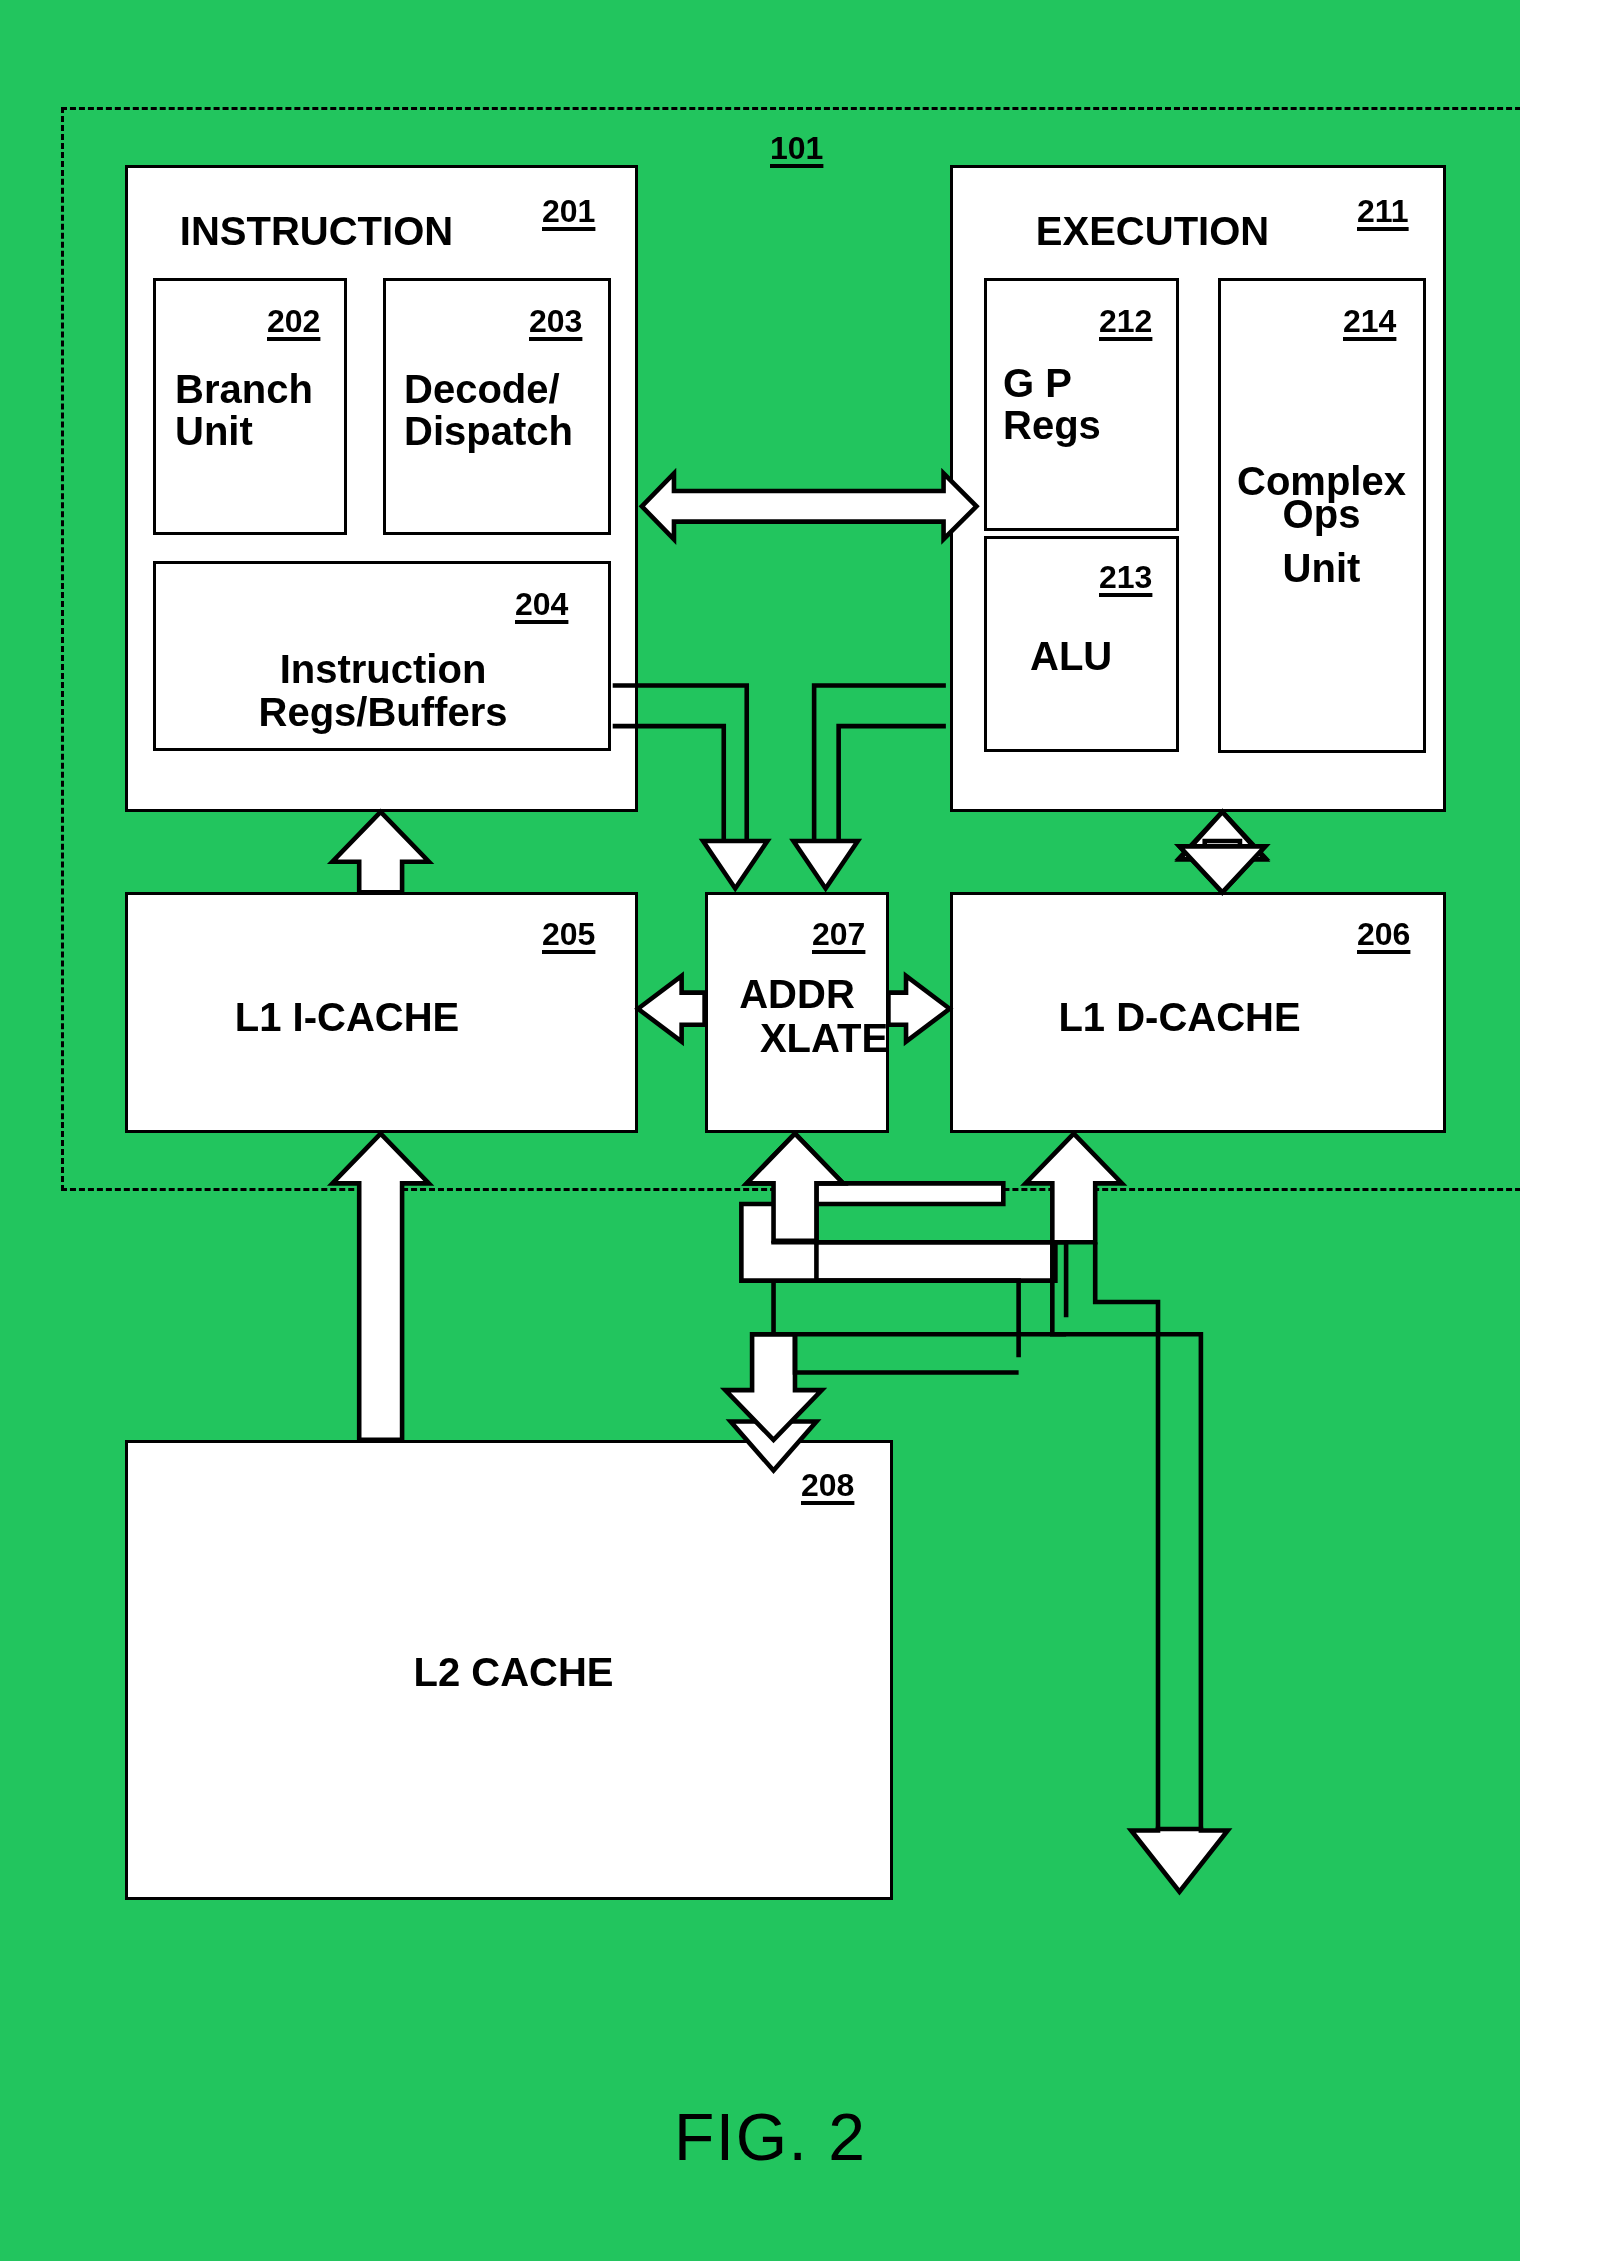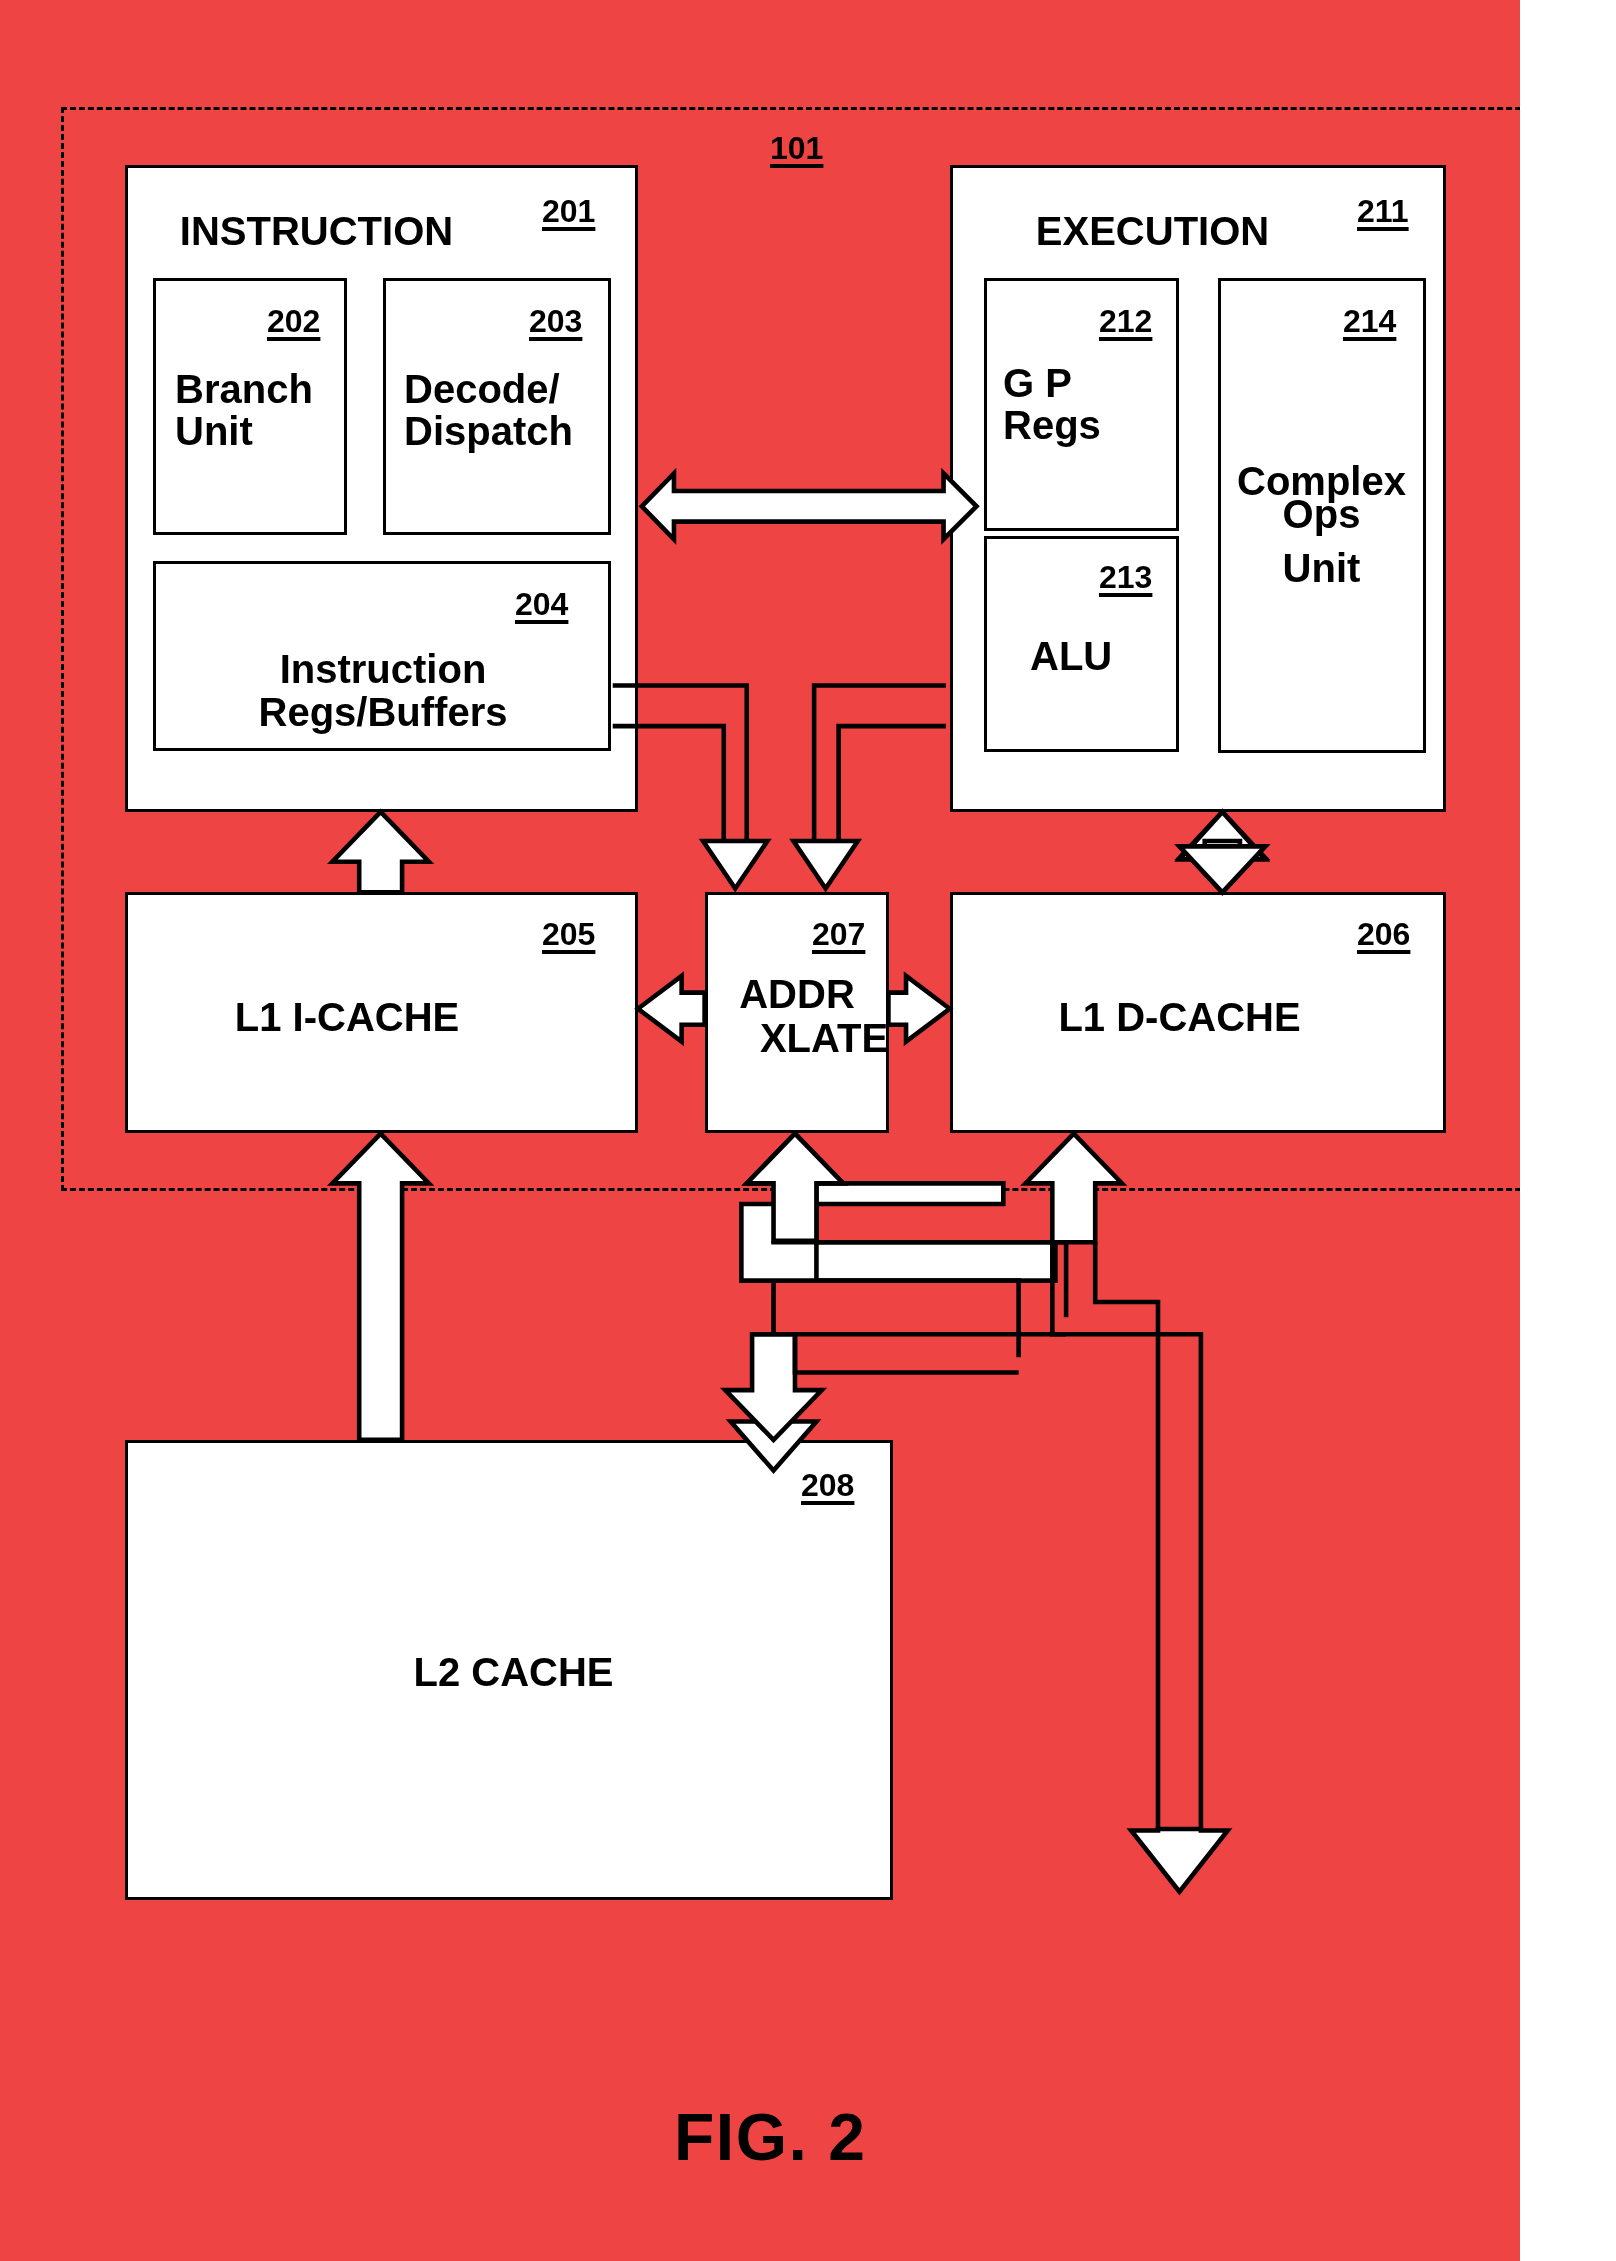--- a/index.html
+++ b/index.html
@@ -5,21 +5,21 @@
 <style>
   html,body{margin:0;padding:0;background:#ffffff;}
   body{
     font-family:"Liberation Sans", sans-serif;
     color:#000000;
   }
   #page{
     position:relative;
     width:1520px;
     height:2261px;
-    background:#ef4444;
+    background:#22c55e;
     overflow:hidden;
   }
 
   
   .box{
     position:absolute;
     border:3.8px solid #000;
     background:#fff;
     box-sizing:border-box;
   }
@@ -49,21 +49,21 @@
     font-weight:bold;
     font-size:40px;
     line-height:1.18;
     white-space:nowrap;
   }
   .title.center{
     text-align:center;
   }
   .caption{
     position:absolute;
-    font-weight:bold;
+    font-weight:normal;
     font-size:66px;
     letter-spacing:1.5px;
     white-space:nowrap;
   }
 
   
   #wires{
     position:absolute;
     left:0; top:0;
     width:1616px;

